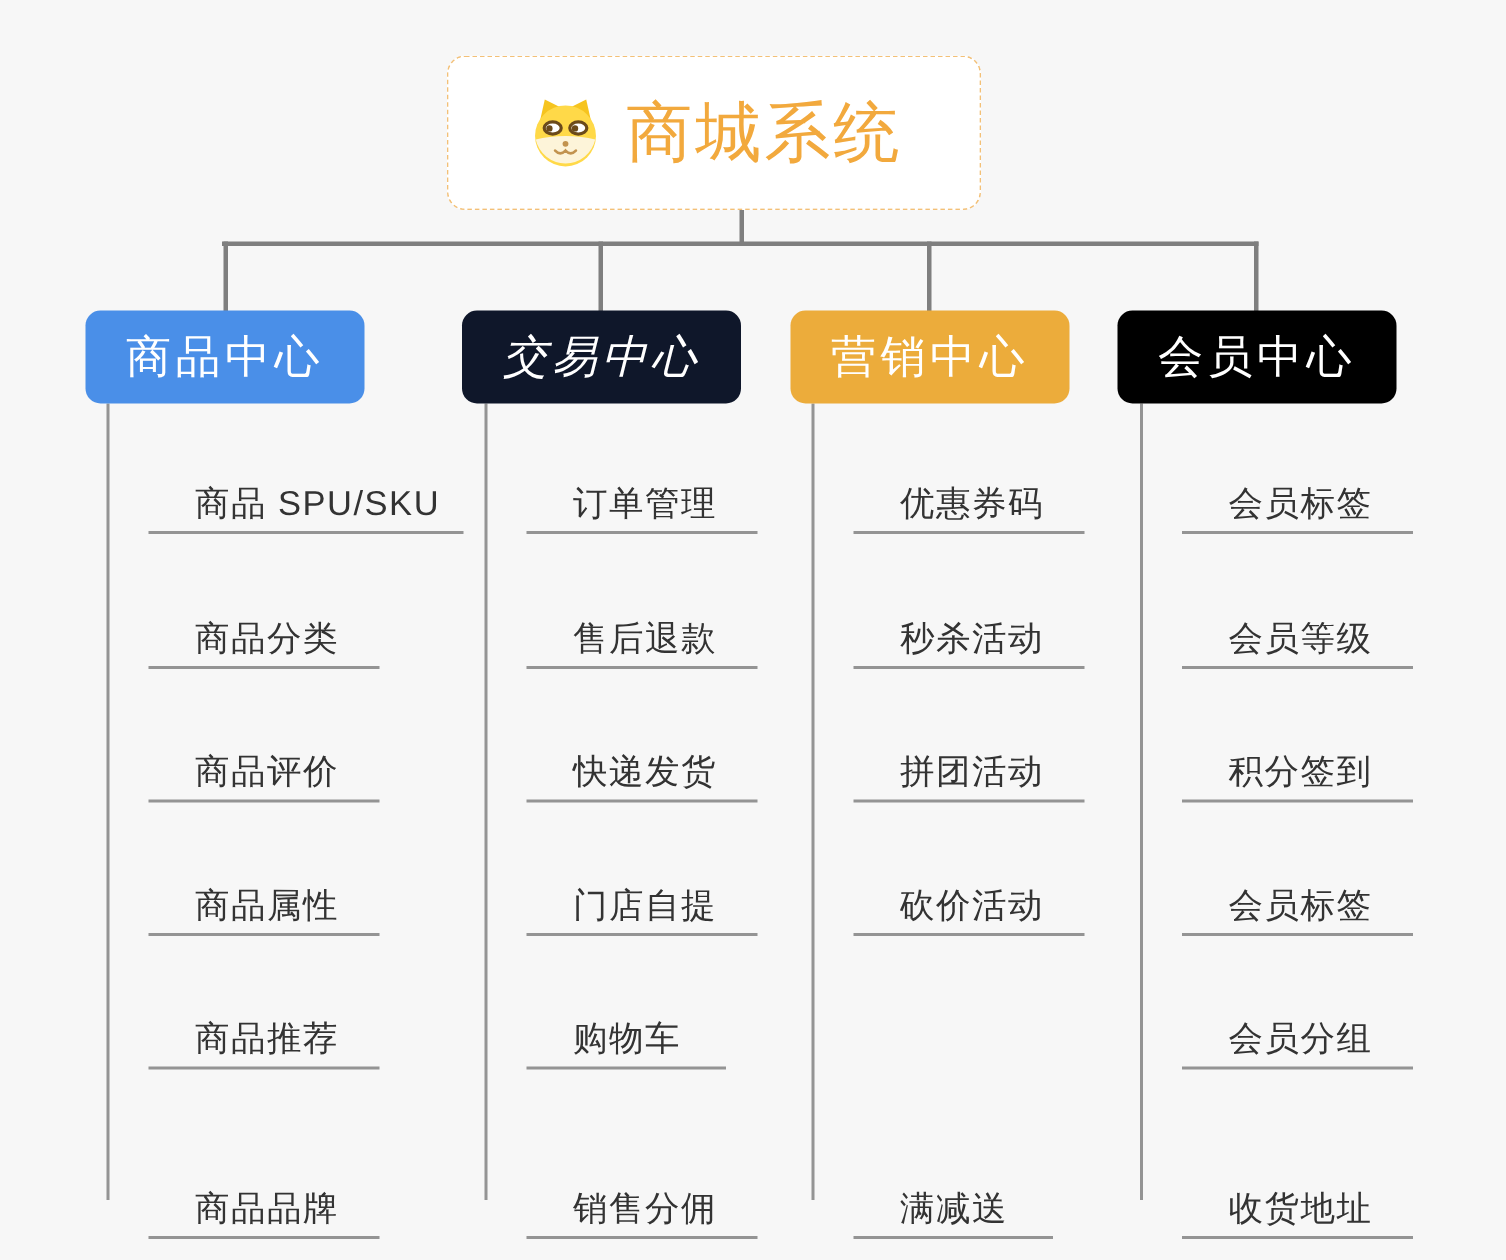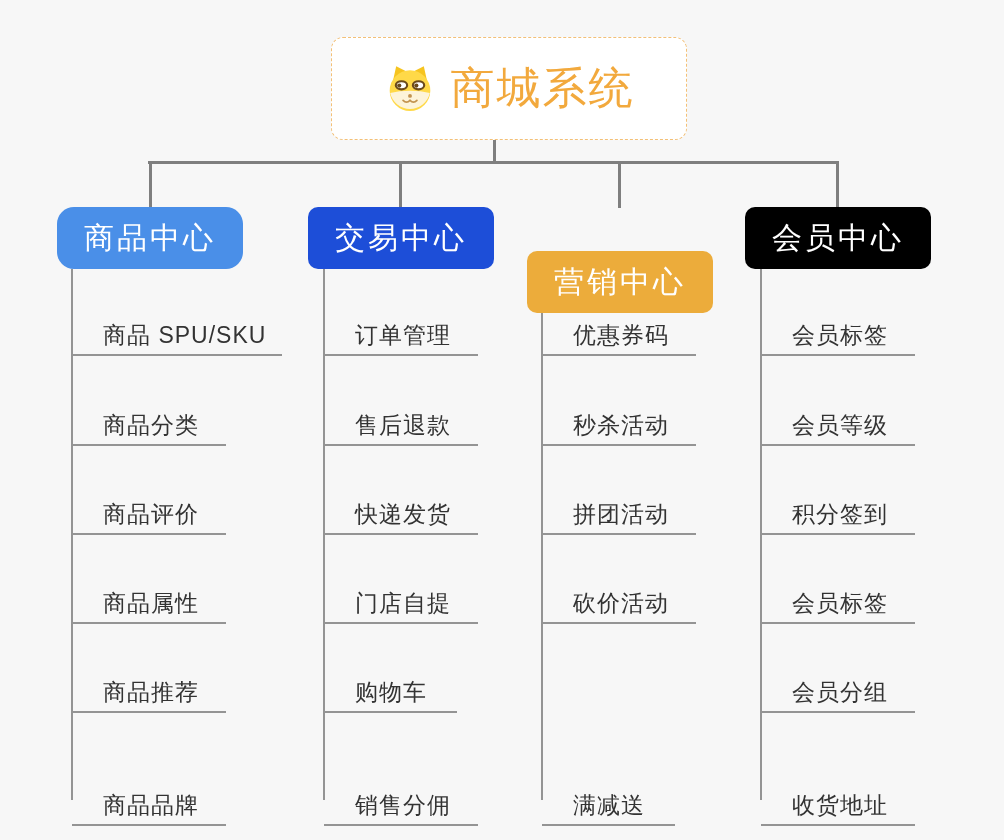--- a/index.html
+++ b/index.html
@@ -13,42 +13,42 @@
   .stem{left:493px;top:139px;width:3px;height:24px;}
   .hbar{left:148px;top:161px;width:691px;height:3px;}
   .drop{top:161px;width:3px;height:47px;}
   .d0{left:149px}.d1{left:399px}.d2{left:618px}.d3{left:836px}
 
   .vline{position:absolute;width:2px;background:#949494;top:269px;height:531px;}
   .vl0{left:71px}.vl1{left:323px}.vl2{left:541px}.vl3{left:760px}
 
   
   .root{
-    position:absolute;left:331px;top:37px;width:356px;height:103px;
+    position:absolute;left:298px;top:37px;width:356px;height:103px;
     background:#ffffff;border:1px dashed #f3c077;border-radius:12px;
     display:flex;align-items:center;justify-content:center;gap:15px;
     box-sizing:border-box;
   }
   .root-label{font-size:44px;color:#f2a93d;letter-spacing:2px;white-space:nowrap;}
 
   
   .branch{
     position:absolute;top:207px;width:186px;height:62px;border-radius:10px;
     color:#ffffff;font-size:30px;letter-spacing:3px;
     display:flex;align-items:center;justify-content:center;white-space:nowrap;
   }
   .h0{left:57px}.h1{left:308px}.h2{left:527px}.h3{left:745px}
 
   
   .item{
     position:absolute;box-sizing:border-box;height:40px;width:154px;
     border-bottom:2px solid #949494;
     font-size:23px;color:#333333;letter-spacing:1px;white-space:nowrap;
     padding-left:31px;padding-bottom:3px;
-    display:flex;align-items:flex-end;
+    display:flex;align-items:flex-end;margin-left:27px;
   }
   .wide{width:210px}.short{width:133px}
   .c0{left:72px}.c1{left:324px}.c2{left:542px}.c3{left:761px}
   .r0{top:316px}.r1{top:406px}.r2{top:495px}.r3{top:584px}.r4{top:673px}.r5{top:786px}
 </style>
 </head>
 <body>
 
 <div class="canvas">
 
@@ -74,23 +74,23 @@
         <ellipse cx="42.5" cy="27.5" rx="7" ry="5" fill="#ffffff" stroke="#6b4a1b" stroke-width="2.6"></ellipse>
         <circle cx="18.8" cy="27.8" r="2.6" fill="#6b4a1b"></circle>
         <circle cx="39.8" cy="27.8" r="2.6" fill="#6b4a1b"></circle>
         <circle cx="32" cy="40.5" r="2.4" fill="#c2934f"></circle>
         <path d="M23.5 46 q4.2 4.5 8.5 0 q4.3 4.5 8.5 0" stroke="#c2934f" stroke-width="2.2" fill="none" stroke-linecap="round"></path>
       </svg>
     </span>
     <span class="root-label">商城系统</span>
   </div>
 
-  <div class="branch h0" style="background-color: rgb(74, 143, 232); border-radius: 17px;">商品中心</div>
-  <div class="branch h1" style="background-color: #1d4ed8;">交易中心</div>
-  <div class="branch h2" style="background-color: rgb(236, 172, 59); margin-top: 44px;">营销中心</div>
+  <div class="branch h0" style="background-color: rgb(74, 143, 232);">商品中心</div>
+  <div class="branch h1" style="background-color: #0f172a; font-style: italic;">交易中心</div>
+  <div class="branch h2" style="background-color: rgb(236, 172, 59);">营销中心</div>
   <div class="branch h3" style="background-color: #000000;">会员中心</div>
 
   <div class="item c0 r0 wide">商品 SPU/SKU</div>
   <div class="item c0 r1">商品分类</div>
   <div class="item c0 r3">商品属性</div>
   <div class="item c0 r2">商品评价</div>
   <div class="item c0 r4">商品推荐</div>
   <div class="item c0 r5">商品品牌</div>
 
   <div class="item c1 r0">订单管理</div>

